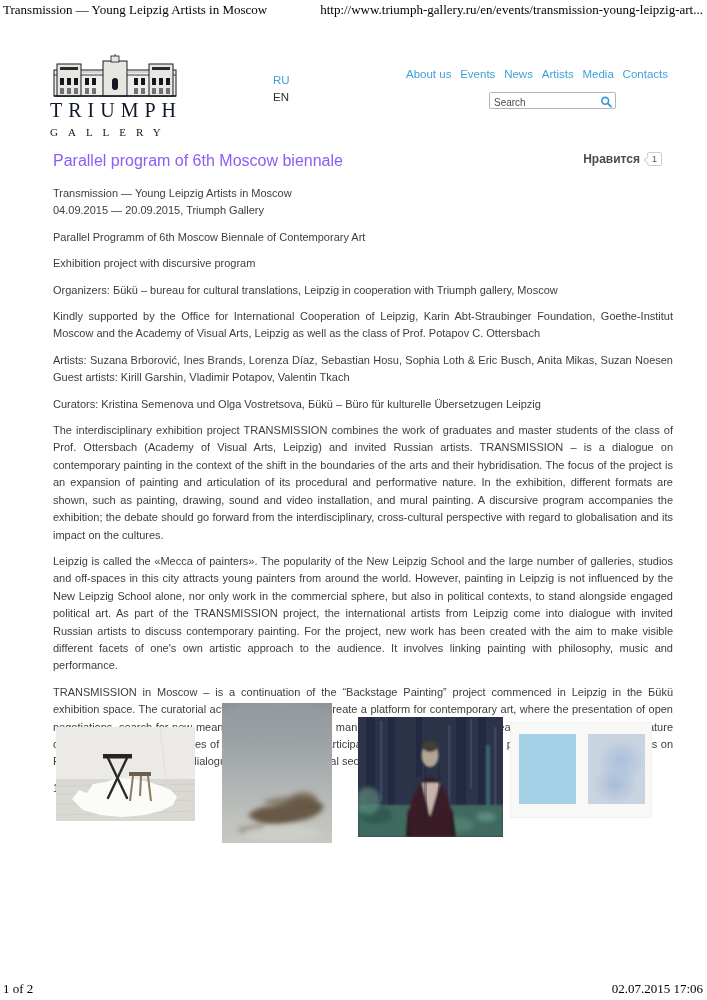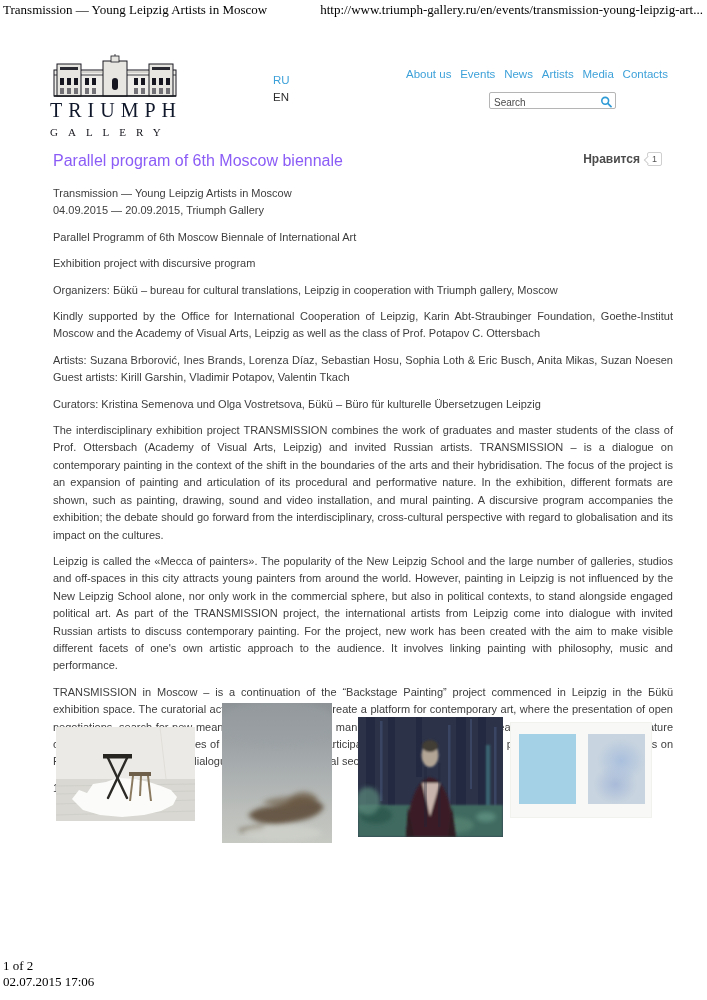--- a/index.html
+++ b/index.html
@@ -8,21 +8,21 @@
     width:707px; height:1000px; position:relative; background:#ffffff;
     font-family:"Liberation Sans", sans-serif; overflow:hidden;
   }
   
   .print-bar {
     position:absolute; left:3px; right:4px; display:flex;
     justify-content:space-between; font-family:"Liberation Serif", serif;
     font-size:13px; color:#000;
   }
   .print-bar.top { top:2px; }
-  .print-bar.bottom { bottom:10px;flex-direction:column; }
+  .print-bar.bottom { bottom:3px; }
   
   .logo { position:absolute; left:50px; top:54px; width:130px; cursor:pointer; }
   .logo svg { display:block; width:130px; height:44px; }
   .logo-title {
     font-family:"Liberation Serif", serif; font-size:20px; color:#0f172a;
     letter-spacing:6px; margin-top:1px; white-space:nowrap;
   }
   .logo-subtitle {
     font-family:"Liberation Serif", serif; font-size:11px; color:#15151d;
     letter-spacing:10px; margin-top:4px; white-space:nowrap;
@@ -175,21 +175,21 @@
 
 <div class="like">
   <span class="like-label">Нравится</span>
   <span class="like-count">1</span>
 </div>
 
 <div class="article">
   <h1>Parallel program of 6th Moscow biennale</h1>
   <p class="tight">Transmission — Young Leipzig Artists in Moscow</p>
   <p>04.09.2015 — 20.09.2015, Triumph Gallery</p>
-  <p>Parallel Programm of 6th Moscow Biennale of International Art</p>
+  <p>Parallel Programm of 6th Moscow Biennale of Contemporary Art</p>
   <p>Exhibition project with discursive program</p>
   <p>Organizers: Бükü – bureau for cultural translations, Leipzig in cooperation with Triumph gallery, Moscow</p>
   <p class="justify">Kindly supported by the Office for International Cooperation of Leipzig, Karin Abt-Straubinger Foundation, Goethe-Institut Moscow and the Academy of Visual Arts, Leipzig as well as the class of Prof. Potapov C. Ottersbach</p>
   <p class="justify">Artists: Suzana Brborović, Ines Brands, Lorenza Díaz, Sebastian Hosu, Sophia Loth &amp; Eric Busch, Anita Mikas, Suzan Noesen Guest artists: Kirill Garshin, Vladimir Potapov, Valentin Tkach</p>
   <p>Curators: Kristina Semenova und Olga Vostretsova, Бükü – Büro für kulturelle Übersetzugen Leipzig</p>
   <p class="justify">The interdisciplinary exhibition project TRANSMISSION combines the work of graduates and master students of the class of Prof. Ottersbach (Academy of Visual Arts, Leipzig) and invited Russian artists. TRANSMISSION – is a dialogue on contemporary painting in the context of the shift in the boundaries of the arts and their hybridisation. The focus of the project is an expansion of painting and articulation of its procedural and performative nature. In the exhibition, different formats are shown, such as painting, drawing, sound and video installation, and mural painting. A discursive program accompanies the exhibition; the debate should go forward from the interdisciplinary, cross-cultural perspective with regard to globalisation and its impact on the cultures.</p>
   <p class="justify">Leipzig is called the «Mecca of painters». The popularity of the New Leipzig School and the large number of galleries, studios and off-spaces in this city attracts young painters from around the world. However, painting in Leipzig is not influenced by the New Leipzig School alone, nor only work in the commercial sphere, but also in political contexts, to stand alongside engaged political art. As part of the TRANSMISSION project, the international artists from Leipzig come into dialogue with invited Russian artists to discuss contemporary painting. For the project, new work has been created with the aim to make visible different facets of one's own artistic approach to the audience. It involves linking painting with philosophy, music and performance.</p>
   <p class="justify">TRANSMISSION in Moscow – is a continuation of the “Backstage Painting” project commenced in Leipzig in the Бükü exhibition space. The curatorial activity of Бükü aims to create a platform for contemporary art, where the presentation of open negotiations, search for new meanings and emancipated manifestations of opinions and ideas, reveal a hybridity in the nature of culture. Since 2014, a series of exhibitions with the participation of young artists from the post-Soviet space with a focus on Russia, have taken place in dialogue with Leipzig's cultural sector.</p>
   <p class="age">18+</p>
 </div>

